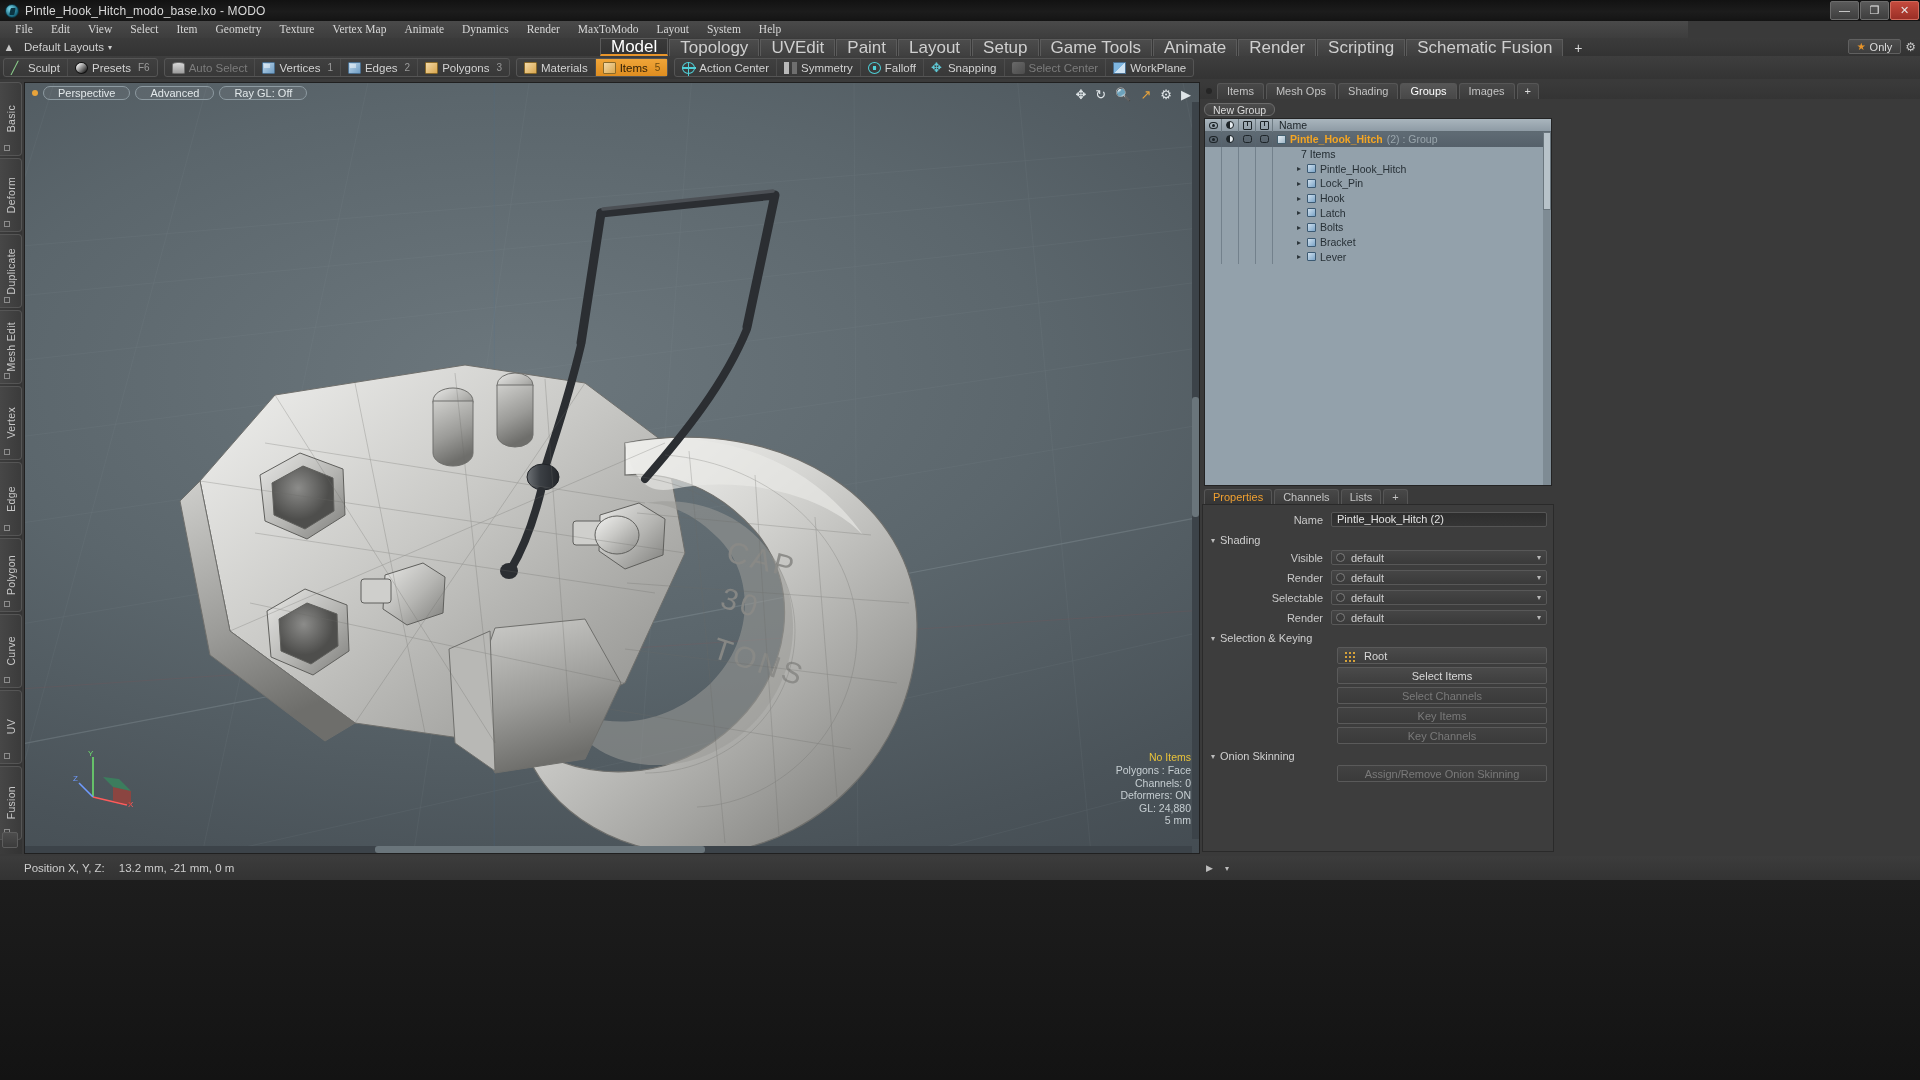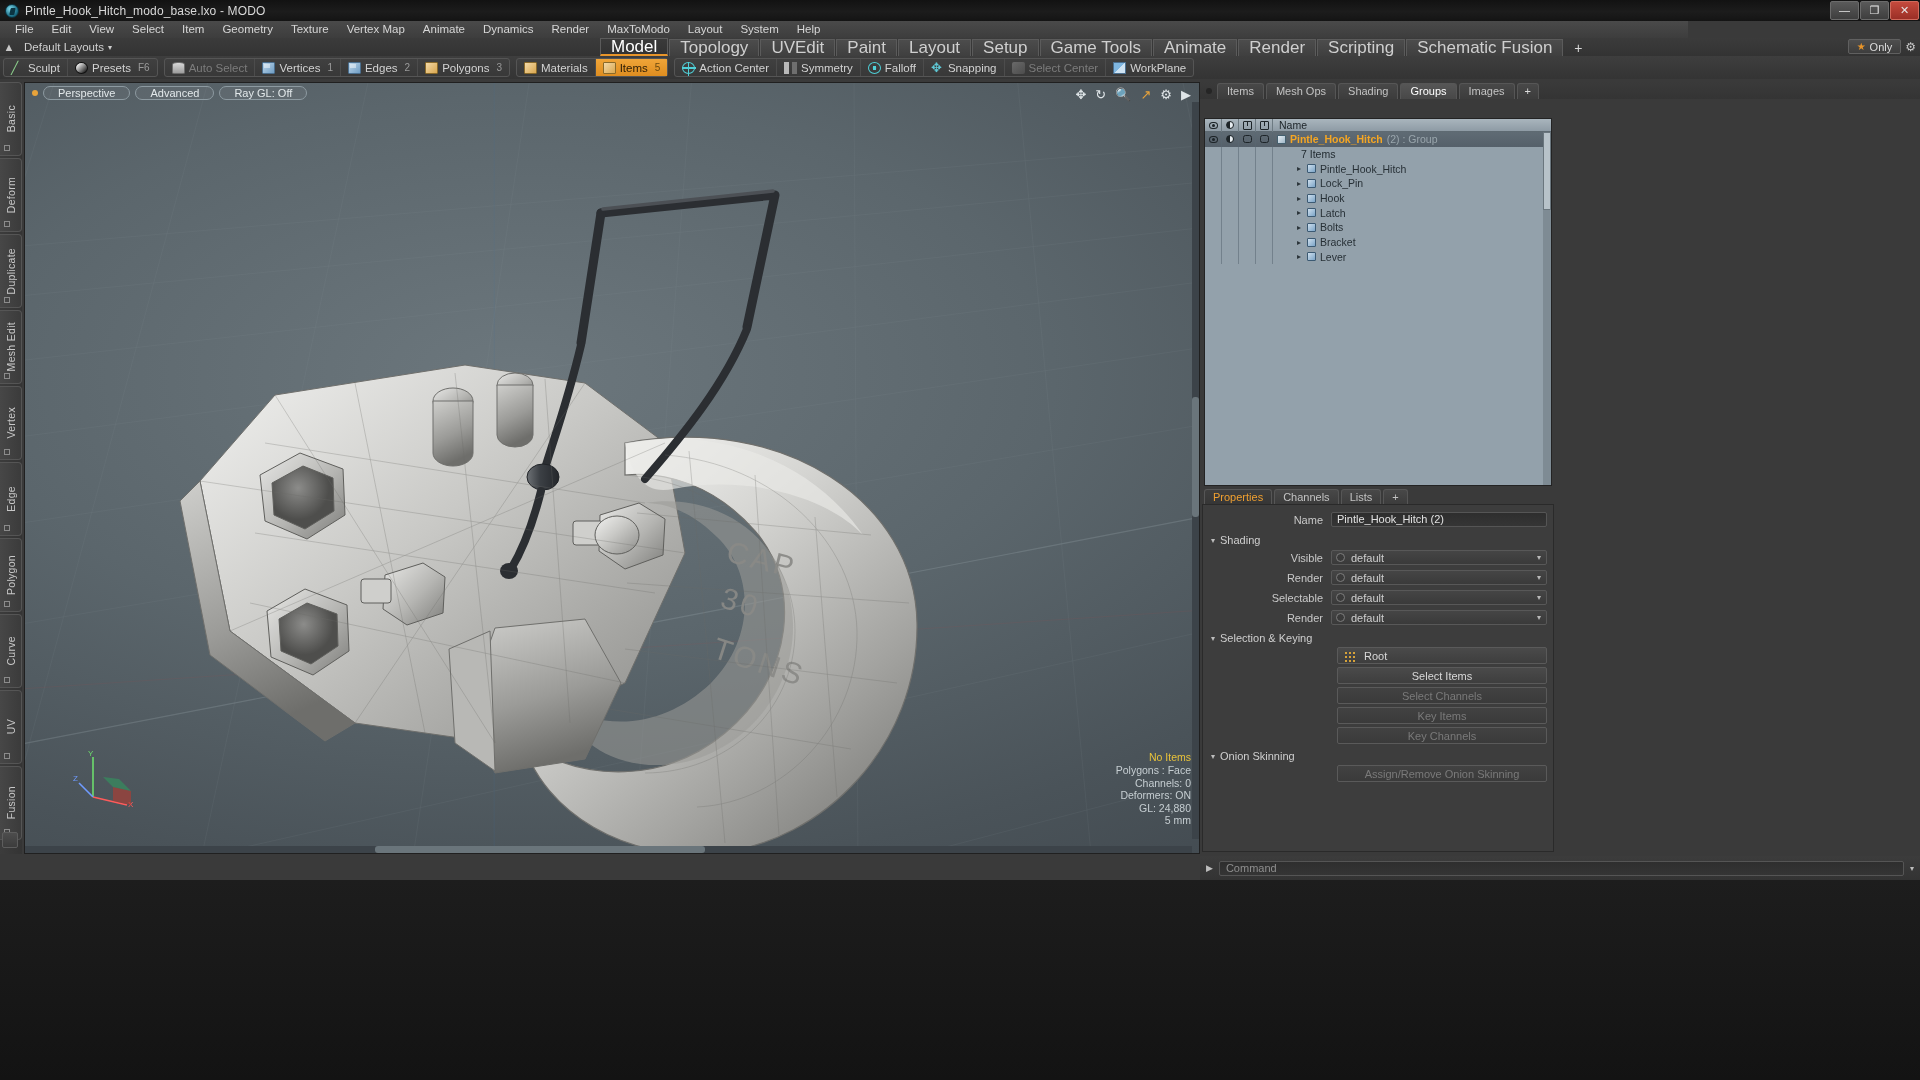--- a/index.html
+++ b/index.html
@@ -32,21 +32,21 @@
     border:1px solid #6b6b6b;border-radius:2px;
     display:flex;align-items:center;justify-content:center;
     color:#e6e6e6;font-size:11px;line-height:1;
   }
   .tb-btn.close{background:linear-gradient(to bottom,#c54a3d,#9b2f26);border-color:#d06a5c;}
 
   
   .menubar{
     position:absolute;left:0;top:21px;width:1688px;height:17px;
     background:linear-gradient(to bottom,#4a4a4a,#3d3d3d);
-    display:flex;align-items:center;padding-left:6px;
+    display:flex;align-items:center;padding-left:6px;font-family:Liberation Serif, serif;
   }
   .menu-item{
     color:#d6d6d6;font-size:11.5px;padding:0 9px;height:17px;line-height:17px;
     white-space:nowrap;cursor:default;
   }
 
   
   .layoutbar{
     position:absolute;left:0;top:38px;width:1920px;height:18px;
     background:linear-gradient(to bottom,#3b3b3b,#333);
@@ -623,32 +623,39 @@
     </svg>
 
     <div class="vp-scroll-v">
       <div class="vp-scroll-thumb-v"></div>
     </div>
     <div class="vp-scroll-h">
       <div class="vp-scroll-thumb-h"></div>
     </div>
   </div>
 
+  <div class="statusbar">
+    <span class="status-text">Position X, Y, Z:</span>
+    <span class="status-val">13.2 mm, -21 mm, 0 m</span>
+  </div>
 
   <div class="rpanel">
     <div class="rp-tabs" id="rptabs">
       <div class="rp-dot"></div>
     <div class="rp-tab">Items</div>
         <div class="rp-tab">Mesh Ops</div>
         <div class="rp-tab">Shading</div>
         <div class="rp-tab active">Groups</div>
         <div class="rp-tab">Images</div>
         <div class="rp-tab plus">+</div>
       </div>
 
+    <div class="grp-name-bar">
+      <span class="grp-name">New Group</span>
+    </div>
 
     <div class="tree-wrap">
       <div class="tree-hdr">
         <div class="th-cell">
             <span class="eye"></span>
           </div>
         <div class="th-cell">
             <span class="halfcirc"></span>
           </div>
         <div class="th-cell">
@@ -865,20 +872,17 @@
           <div class="btn-wide dim">
             <span>Assign/Remove Onion Skinning</span>
           </div>
         </div>
     </div>
 
   </div>
 
   <div class="cmdbar">
     <span class="cmd-tri">▶</span>
-    <div class="cmd-input" placeholder="Command">
-      <span>Command</span>
-    </div>
     <span class="cmd-caret">▾</span>
   </div>
 
   <div class="taskbar"></div>
 </div>
 
 </body></html>

